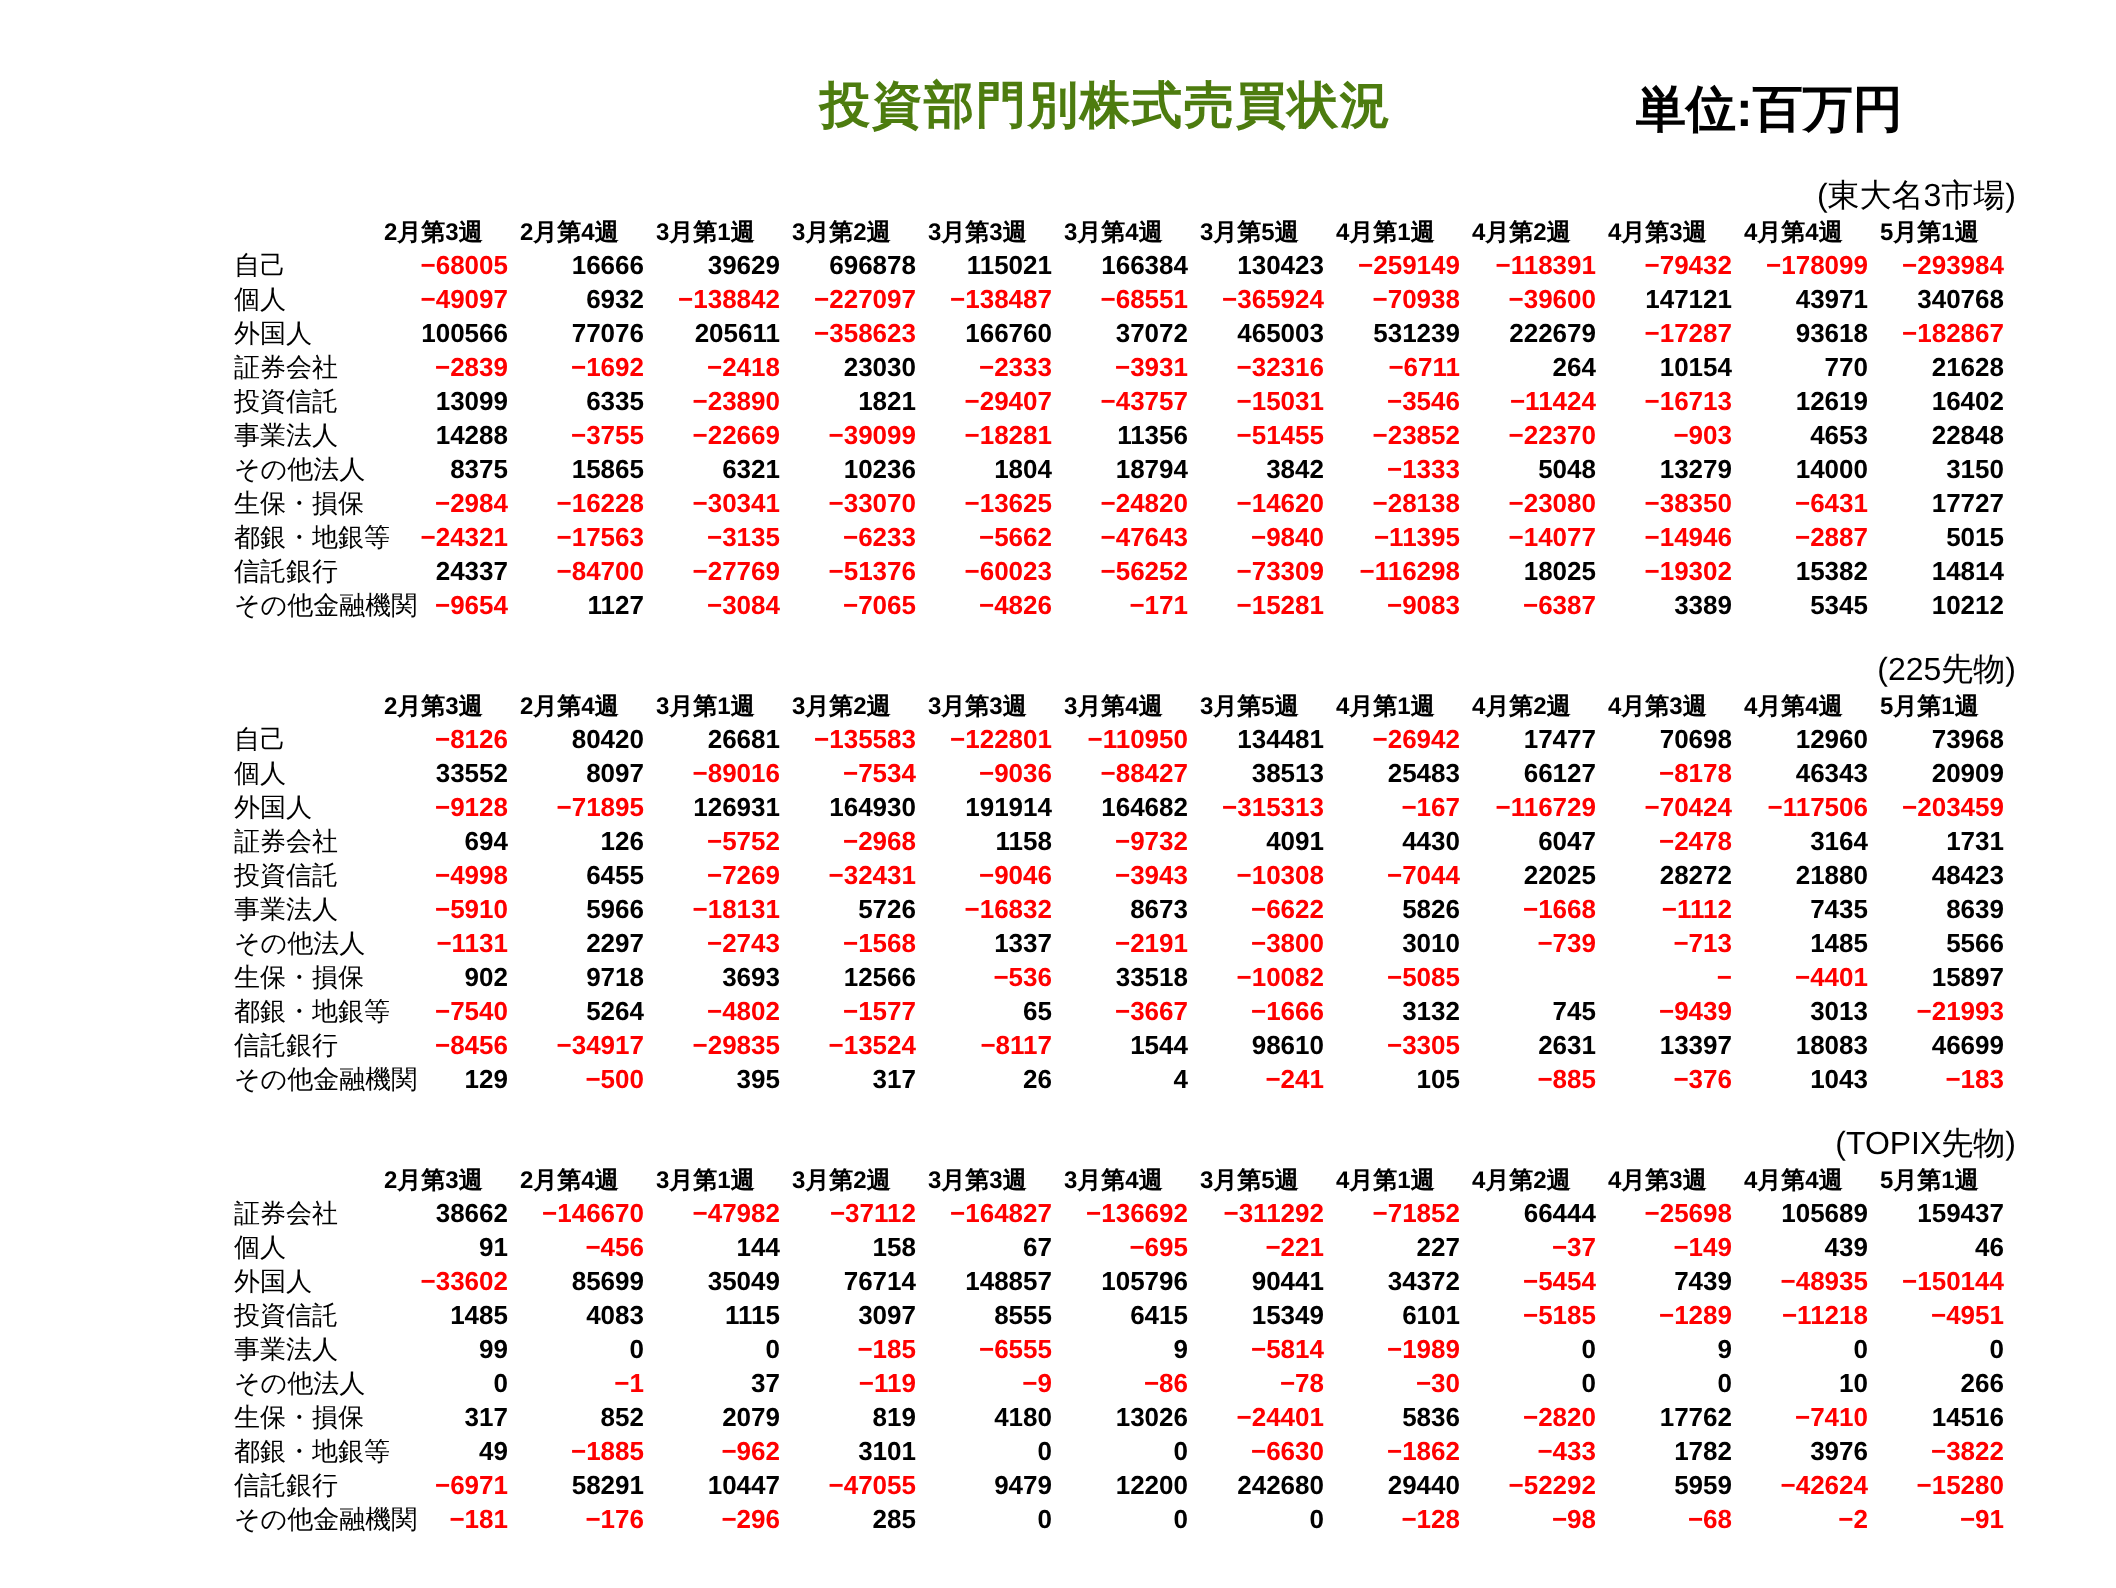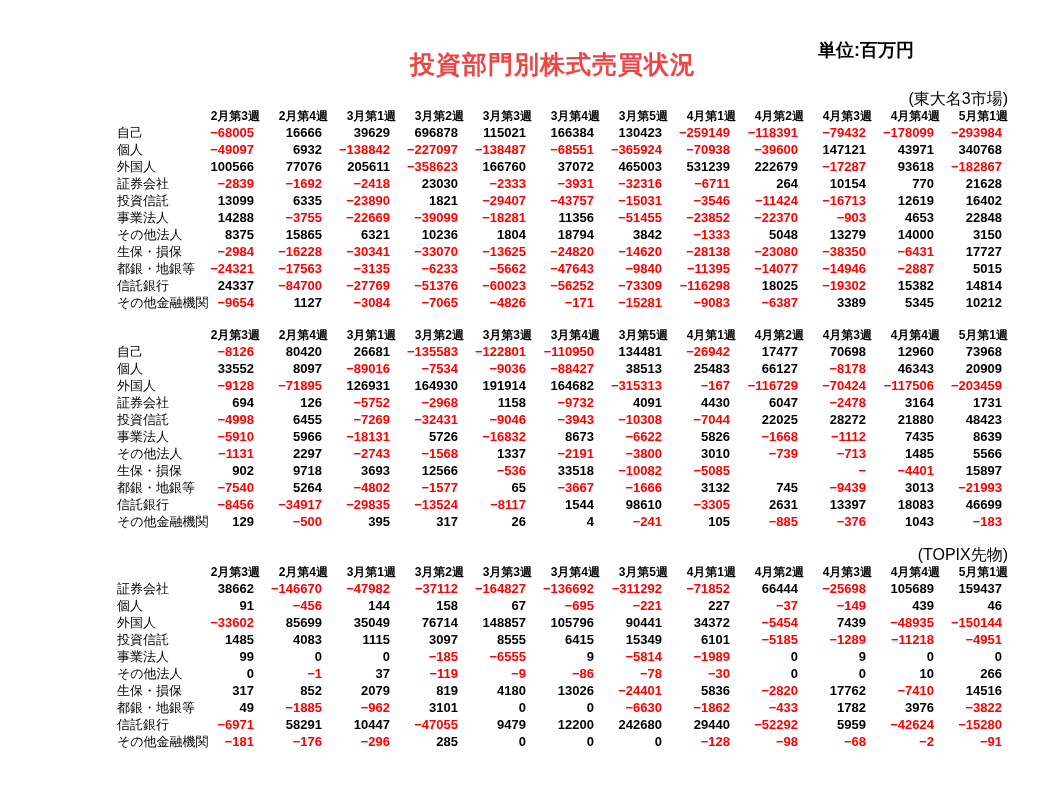--- a/index.html
+++ b/index.html
@@ -11,32 +11,32 @@
   .page {
     position: relative;
     width: 1058px;
     height: 794px;
     background: #ffffff;
     overflow: hidden;
   }
   .page-title {
     position: absolute;
     left: 410px;
-    top: 48px;
+    top: 36px;
     font-size: 25px;
     font-weight: bold;
-    color: #ef4444;
+    color: #4d7c0f;
     letter-spacing: 1px;
     white-space: nowrap;
   }
   .unit-label {
     position: absolute;
     left: 818px;
     top: 38px;
-    font-size: 18px;
+    font-size: 25px;
     font-weight: bold;
     color: #000000;
     white-space: nowrap;
   }
   .tables-host {
     position: absolute;
     left: 88px;
     top: 90px;
   }
   .table-section {
@@ -50,21 +50,21 @@
     white-space: nowrap;
     text-align: right;
   }
   .grid {
     display: grid;
     grid-template-columns: 104px repeat(12, 68px);
   }
   .header-cell {
     font-size: 12px;
     font-weight: bold;
-    text-align: right;
+    text-align: left;
     height: 16px;
     line-height: 16px;
     color: #000000;
     white-space: nowrap;
   }
   .row-label {
     font-size: 13px;
     height: 17px;
     line-height: 17px;
     padding-left: 7px;
@@ -248,20 +248,21 @@
           <div class="data-cell neg">−171</div>
           <div class="data-cell neg">−15281</div>
           <div class="data-cell neg">−9083</div>
           <div class="data-cell neg">−6387</div>
           <div class="data-cell">3389</div>
           <div class="data-cell">5345</div>
           <div class="data-cell">10212</div>
         </div>
       </div>
       <div class="table-section">
+        <div class="group-label">(225先物)</div>
         <div class="grid">
           <div class="header-cell"></div>
           <div class="header-cell">2月第3週</div>
           <div class="header-cell">2月第4週</div>
           <div class="header-cell">3月第1週</div>
           <div class="header-cell">3月第2週</div>
           <div class="header-cell">3月第3週</div>
           <div class="header-cell">3月第4週</div>
           <div class="header-cell">3月第5週</div>
           <div class="header-cell">4月第1週</div>

